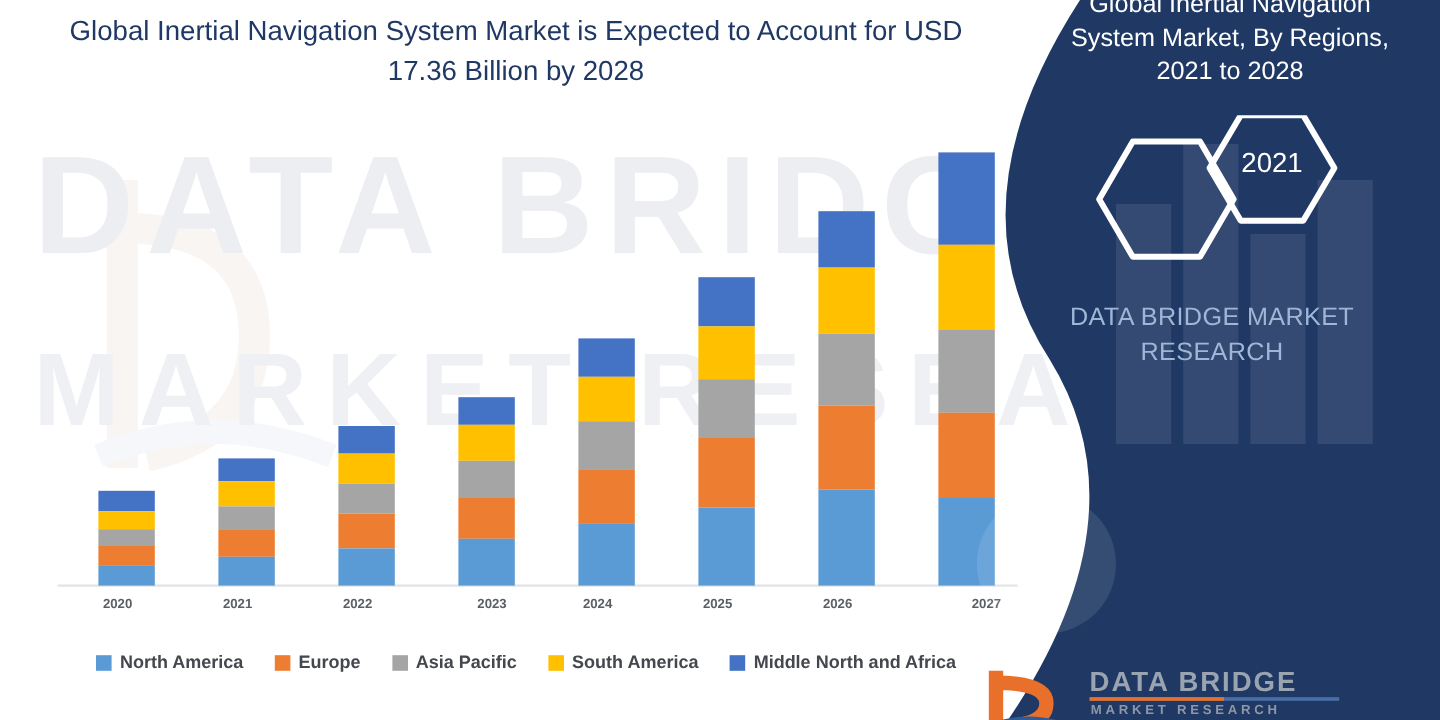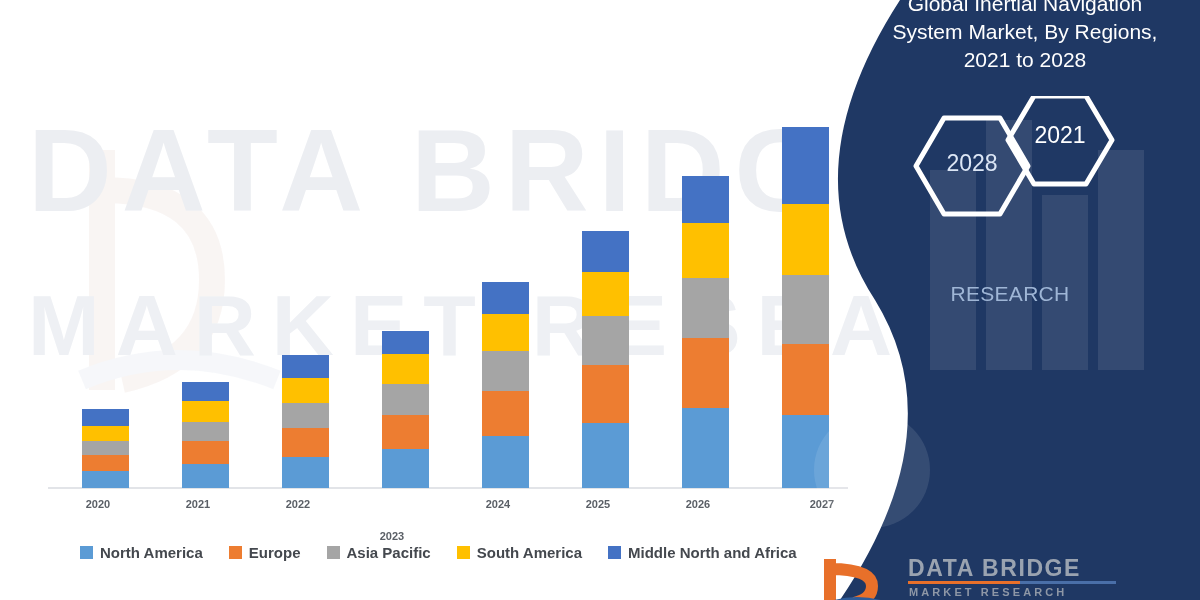--- a/index.html
+++ b/index.html
@@ -128,21 +128,21 @@
           <span class="seg" title="South America 2027: 3.1" style="height: 71.0182px; background: rgb(255, 192, 0);"></span>
           <span class="seg" title="Asia Pacific 2027: 3" style="height: 68.7273px; background: rgb(165, 165, 165);"></span>
           <span class="seg" title="Europe 2027: 3.1" style="height: 71.0182px; background: rgb(237, 125, 49);"></span>
           <span class="seg" title="North America 2027: 3.2" style="height: 73.3091px; background: rgb(91, 155, 213);"></span>
         </div>
       </div>
     <div class="xlabels" id="xlabels">
         <div class="xl" style="left: 0px;">2020</div>
         <div class="xl" style="left: 100px;">2021</div>
         <div class="xl" style="left: 200px;">2022</div>
-        <div class="xl" style="left: 294px; margin-top: 32px;">2023</div>
+        <div class="xl" style="left: 312px;">2023</div>
         <div class="xl" style="left: 400px;">2024</div>
         <div class="xl" style="left: 500px;">2025</div>
         <div class="xl" style="left: 600px;">2026</div>
         <div class="xl" style="left: 724px;">2027</div>
       </div>
     <div class="legend" id="legend">
         <div class="lg">
           <span class="sw" style="background: rgb(91, 155, 213);"></span>
           <span class="lgt">North America</span>
         </div>
@@ -158,46 +158,46 @@
           <span class="sw" style="background: rgb(255, 192, 0);"></span>
           <span class="lgt">South America</span>
         </div>
         <div class="lg">
           <span class="sw" style="background: rgb(68, 114, 196);"></span>
           <span class="lgt">Middle North and Africa</span>
         </div>
       </div>
   </div>
 
+  <div class="headline">Global Inertial Navigation System Market is Expected to Account for USD 17.36 Billion by 2028</div>
 
   <div class="rightpanel">
     <svg width="420" height="600" viewBox="0 0 420 600">
       <path d="M120 0 Q10 170 95 300 Q175 430 60 600 L420 600 L420 0 Z" fill="#1f3864"></path>
       <g opacity="0.09" fill="#ffffff">
         <rect x="150" y="170" width="46" height="200"></rect>
         <rect x="206" y="120" width="46" height="250"></rect>
         <rect x="262" y="195" width="46" height="175"></rect>
         <rect x="318" y="150" width="46" height="220"></rect>
       </g>
       <circle cx="92" cy="470" r="58" fill="#ffffff" opacity="0.10"></circle>
     </svg>
     <div class="rp-content">
       <div class="rp-title">Global Inertial Navigation System Market, By Regions, 2021 to 2028</div>
 
       <div class="hexbox">
         <svg width="230" height="140" viewBox="0 0 230 140">
           <polygon points="16,70 44,22 100,22 128,70 100,118 44,118" fill="none" stroke="#ffffff" stroke-width="5" stroke-linejoin="round"></polygon>
           <polygon points="108,44 134,0 186,0 212,44 186,88 134,88" fill="none" stroke="#ffffff" stroke-width="5" stroke-linejoin="round"></polygon>
         </svg>
-        <div style="position:absolute;left:16px;top:54px;width:112px;text-align:center;color:#dce6f5;font-size:23px;">2028</div>
         <div style="position:absolute;left:108px;top:26px;width:104px;text-align:center;color:#ffffff;font-size:23px;">2021</div>
       </div>
 
       <div class="brandtxt">
-        <br>
+        <span>DATA BRIDGE MARKET</span><br>
         <span>RESEARCH</span>
       </div>
 
       <div class="logo">
         <svg width="76" height="56" viewBox="0 0 76 56">
           <path d="M10 4 L10 48 M10 14 Q52 14 52 31 Q52 44 34 48" fill="none" stroke="#e8702a" stroke-width="12"></path>
           <path d="M0 50 Q36 34 76 50 L76 56 L0 56 Z" fill="#2e5c9a"></path>
         </svg>
         <div class="logo-name">DATA BRIDGE</div>
         <div class="logo-rule"></div>

